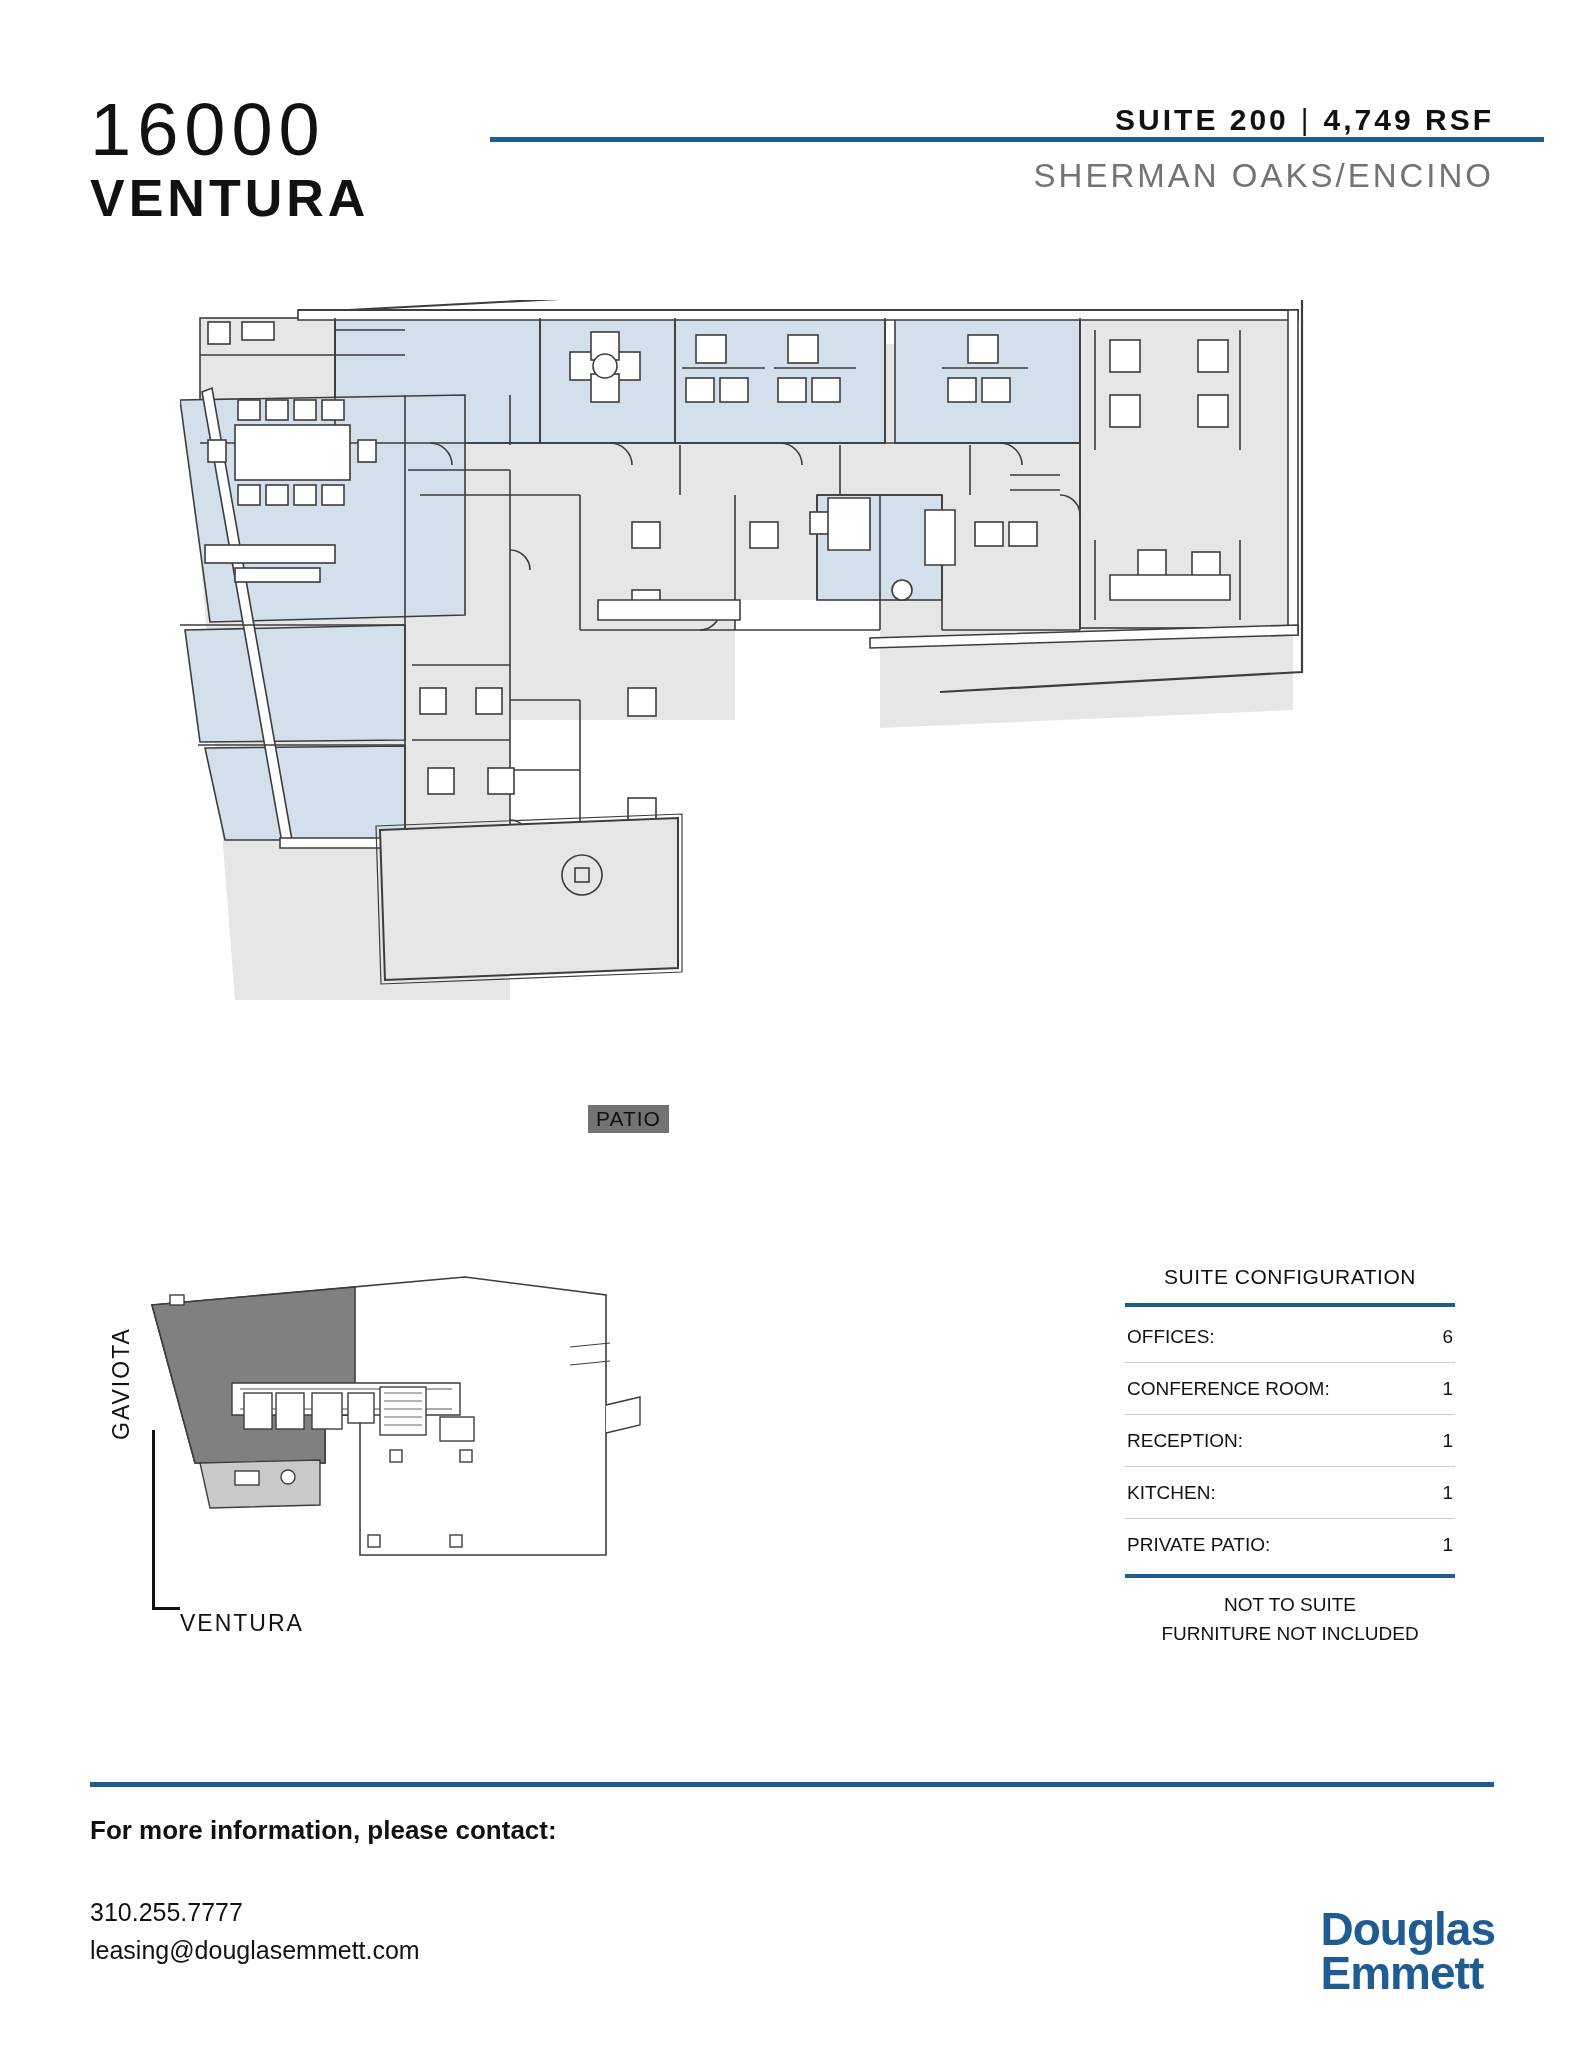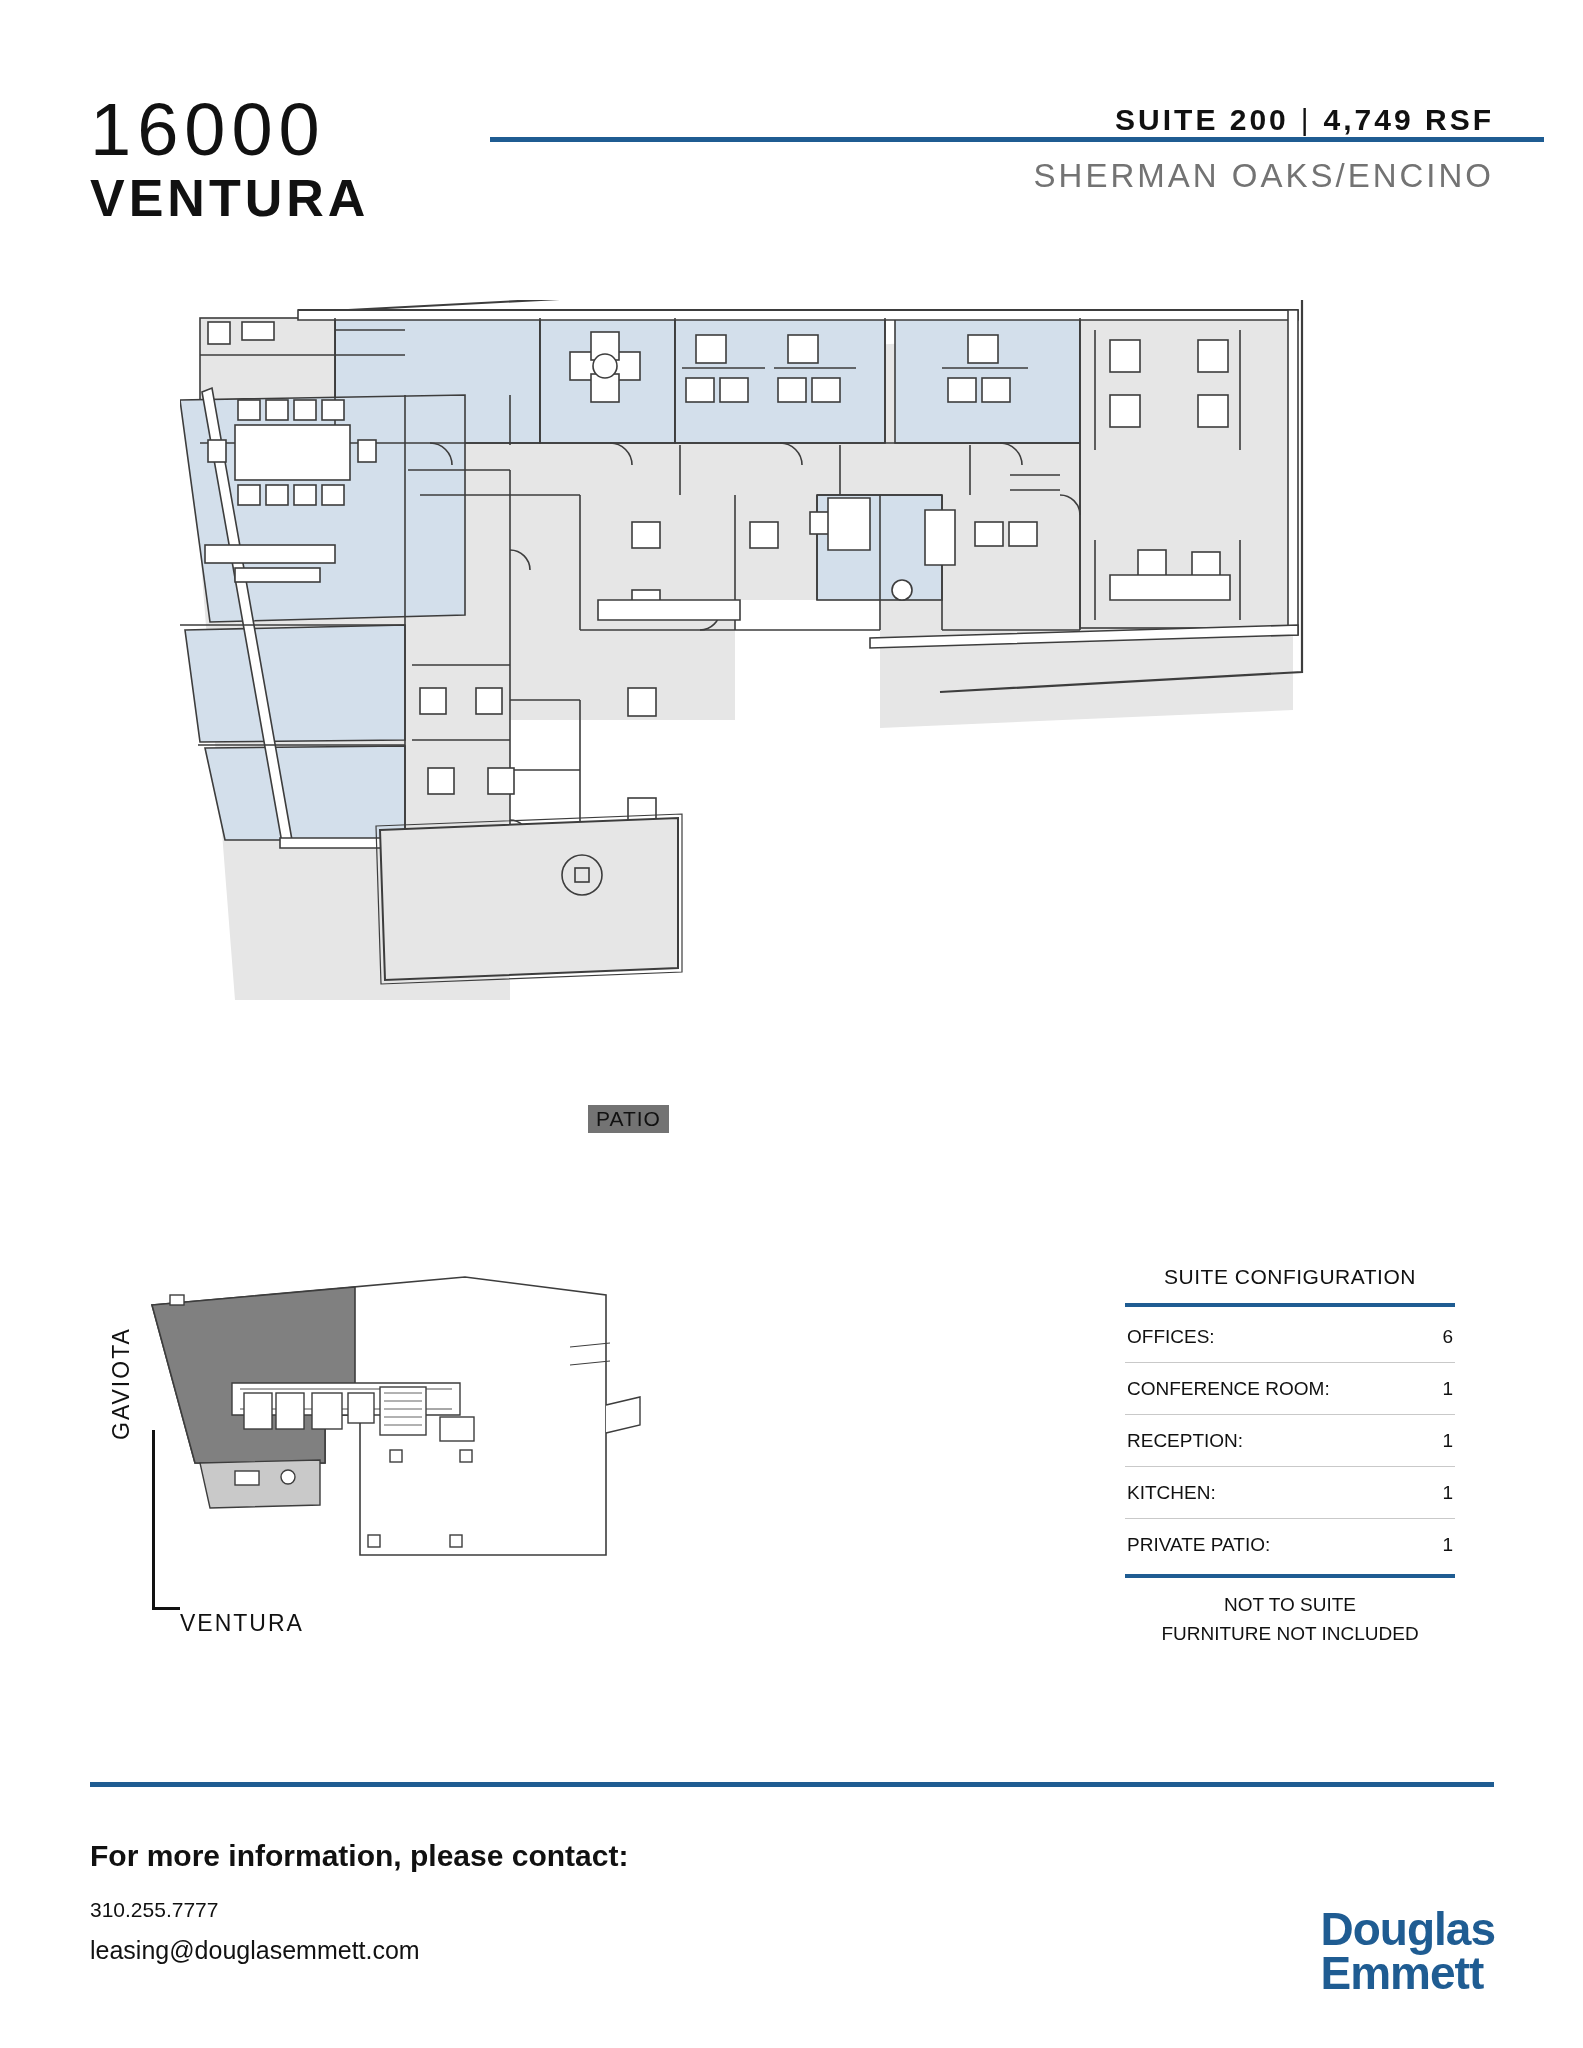--- a/index.html
+++ b/index.html
@@ -169,29 +169,28 @@
   
   .footer-rule {
     position: absolute;
     left: 90px; top: 1782px;
     width: 1404px; height: 5px;
     background: #1f5c92;
   }
   .contact-heading {
     position: absolute;
     left: 90px; top: 1815px;
-    font-size: 30px;
+    font-size: 26px;
     font-weight: 700;
     color: #111;
-    margin-top: 24px;
   }
   .contact-phone {
     position: absolute;
     left: 90px; top: 1898px;
-    font-size: 21px;
+    font-size: 25px;
     color: #111;
   }
   .contact-email {
     position: absolute;
     left: 90px; top: 1936px;
     font-size: 25px;
     color: #111;
   }
   .logo {
     position: absolute;

